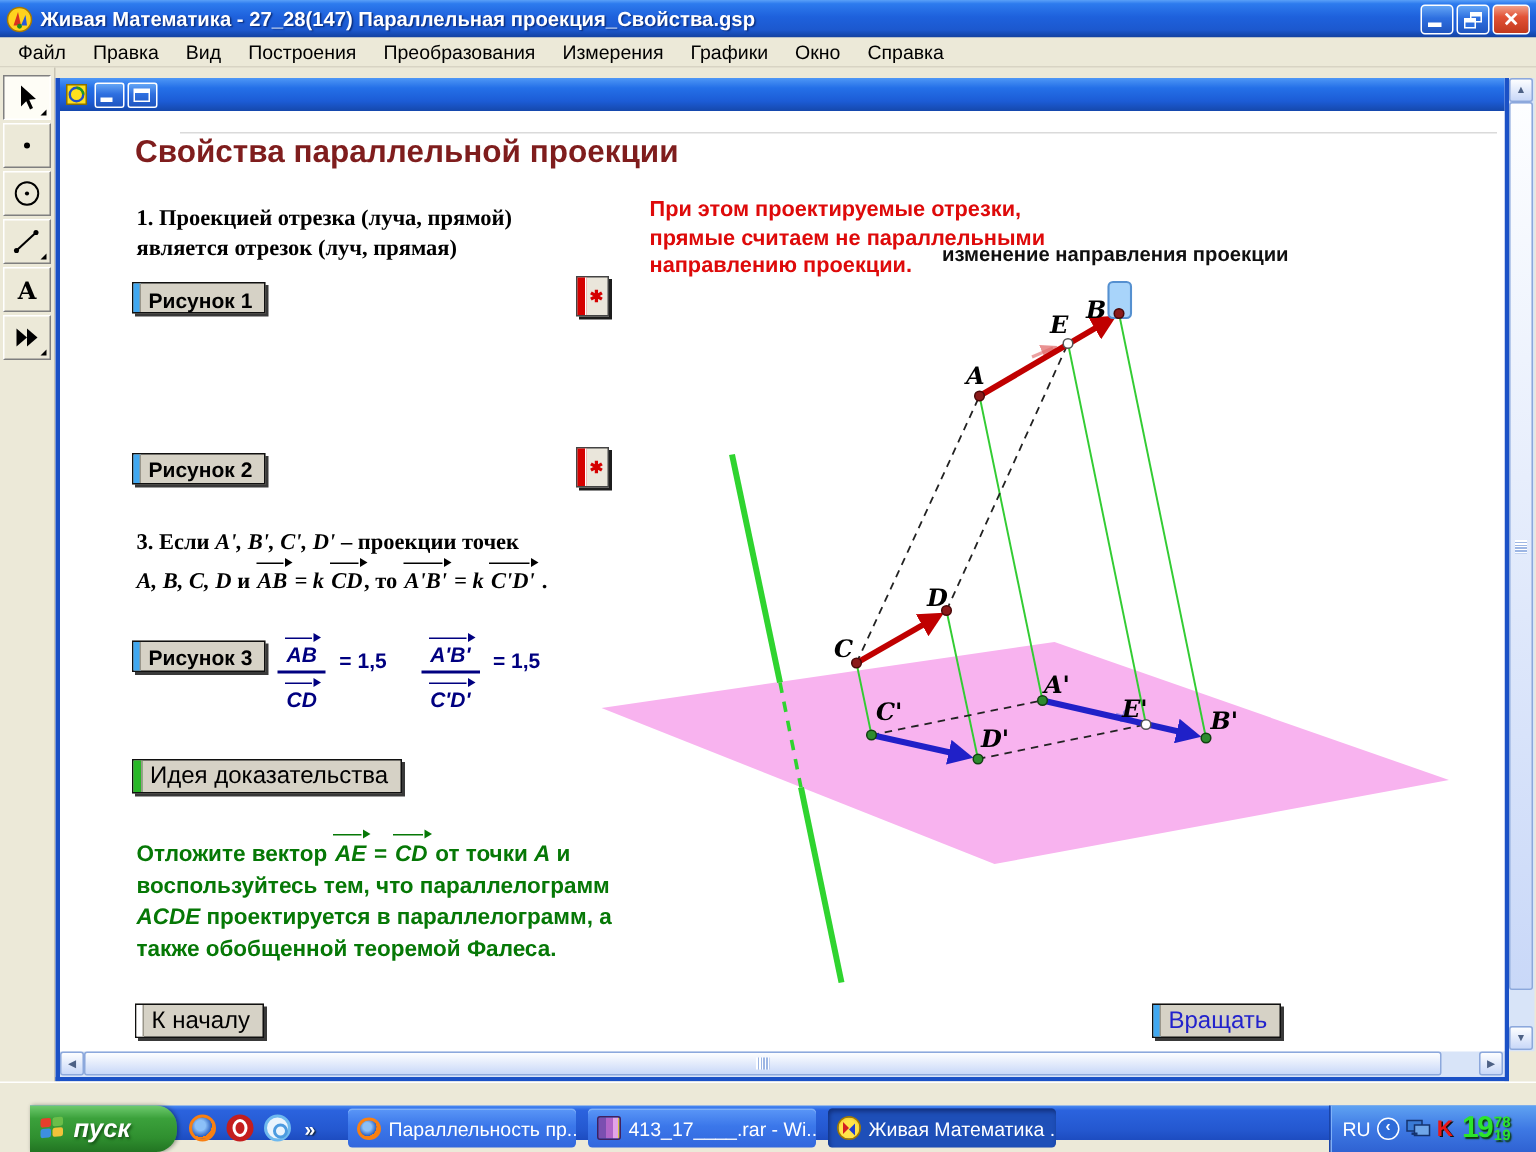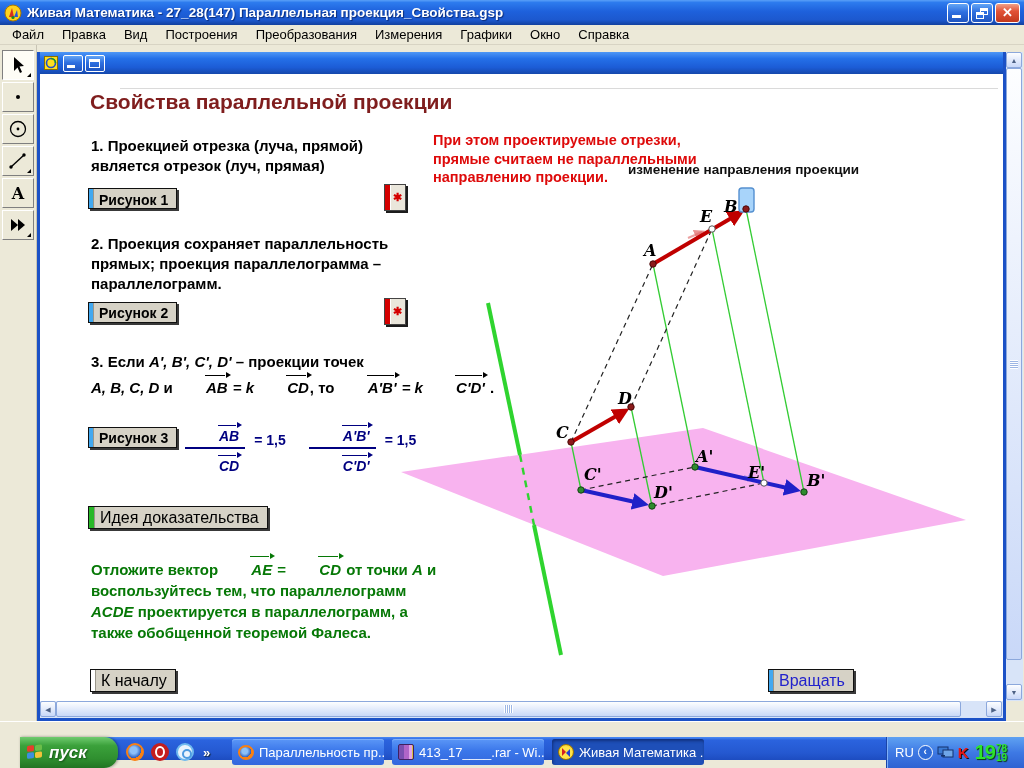--- a/index.html
+++ b/index.html
@@ -46,28 +46,28 @@
   .dbtn { width:20px; height:17px; border:1px solid #fff; border-radius:2px; position:relative;
     background:linear-gradient(#63A5F5,#2E6FE0 45%,#1F55C0); }
   .dbtn .g-min { position:absolute; left:3px; bottom:3px; width:8px; height:2.5px; background:#fff; }
   .dbtn .g-max { position:absolute; left:3px; top:3px; width:11px; height:9px; border:1.5px solid #fff; border-top-width:3px; }
 
   .canvas { position:relative; width:963px; height:627px; background:#fff; overflow:hidden; }
   .hairline { position:absolute; left:80px; top:14px; width:878px; height:1px; background:#DADADA; }
 
   
   .heading { position:absolute; left:50px; top:16px; font-size:21px; font-weight:bold; color:#7f1d1d; }
-  .item { position:absolute; font-size:15px; font-weight:bold; color:#000; line-height:20px; white-space:nowrap; }
+  .item { position:absolute; font-size:15px; font-weight:bold; color:#000; line-height:20px; white-space:nowrap;font-family:Liberation Serif, serif; }
   .item .l2 { margin-top:6px; }
   .rednote { position:absolute; left:393px; top:57px; font-size:14.5px; font-weight:bold; color:#DE0A0A; line-height:18.5px; white-space:nowrap; }
   .dlabel { position:absolute; left:588px; top:88px; font-size:13.5px; font-weight:bold; color:#101010; white-space:nowrap; }
   .hint { position:absolute; left:51px; top:477px; font-size:15px; font-weight:bold; color:#067806; line-height:21px; padding-top:8px; white-space:nowrap; }
 
   .it { font-style:italic; }
-  .vec { display:inline-block; position:relative; font-style:italic; padding:0 1px;margin-left:28px; }
+  .vec { display:inline-block; position:relative; font-style:italic; padding:0 1px; }
   .vec::before { content:""; position:absolute; left:0; right:4px; top:-3px; border-top:1.6px solid currentColor; }
   .vec::after { content:""; position:absolute; right:-2px; top:-6.5px; width:0; height:0;
     border:3.2px solid transparent; border-left:5px solid currentColor; border-right:0; }
 
   
   .gbtn { position:absolute; display:flex; align-items:center; background:#D6D2C6; border:1px solid #101010;
     box-shadow:2px 2px 0 rgba(35,35,35,.9); font-size:14px; font-weight:bold; color:#000; height:21px; padding-right:8px; white-space:nowrap; }
   .gbtn .strip { width:5px; align-self:stretch; margin-right:5px; border-right:1px solid #9A968A; }
   .strip.blue { background:#41A8F0; } .strip.green { background:#28B828; width:6px; } .strip.white { background:#fff; }
   .gbtn.big { height:23px; font-size:16px; font-weight:normal; }
@@ -308,25 +308,20 @@
     </div>
     <div class="gbtn" style="left:48px; top:114px;align-items:flex-end;">
       <span class="strip blue"></span>
       <span>Рисунок 1</span>
     </div>
     <div class="book" style="left:344px; top:110px;">
       <span class="spine"></span>
         <span class="star">✱</span>
     </div>
 
-    <div class="item" style="left:51px; top:160px;">
-      <div>2. Проекция сохраняет параллельность</div>
-      <div>прямых; проекция параллелограмма –</div>
-      <div>параллелограмм.</div>
-    </div>
     <div class="gbtn" style="left:48px; top:228px;">
       <span class="strip blue"></span>
       <span>Рисунок 2</span>
     </div>
     <div class="book" style="left:344px; top:224px;">
       <span class="spine"></span>
         <span class="star">✱</span>
     </div>
 
     <div class="item" style="left:51px; top:278px;">

